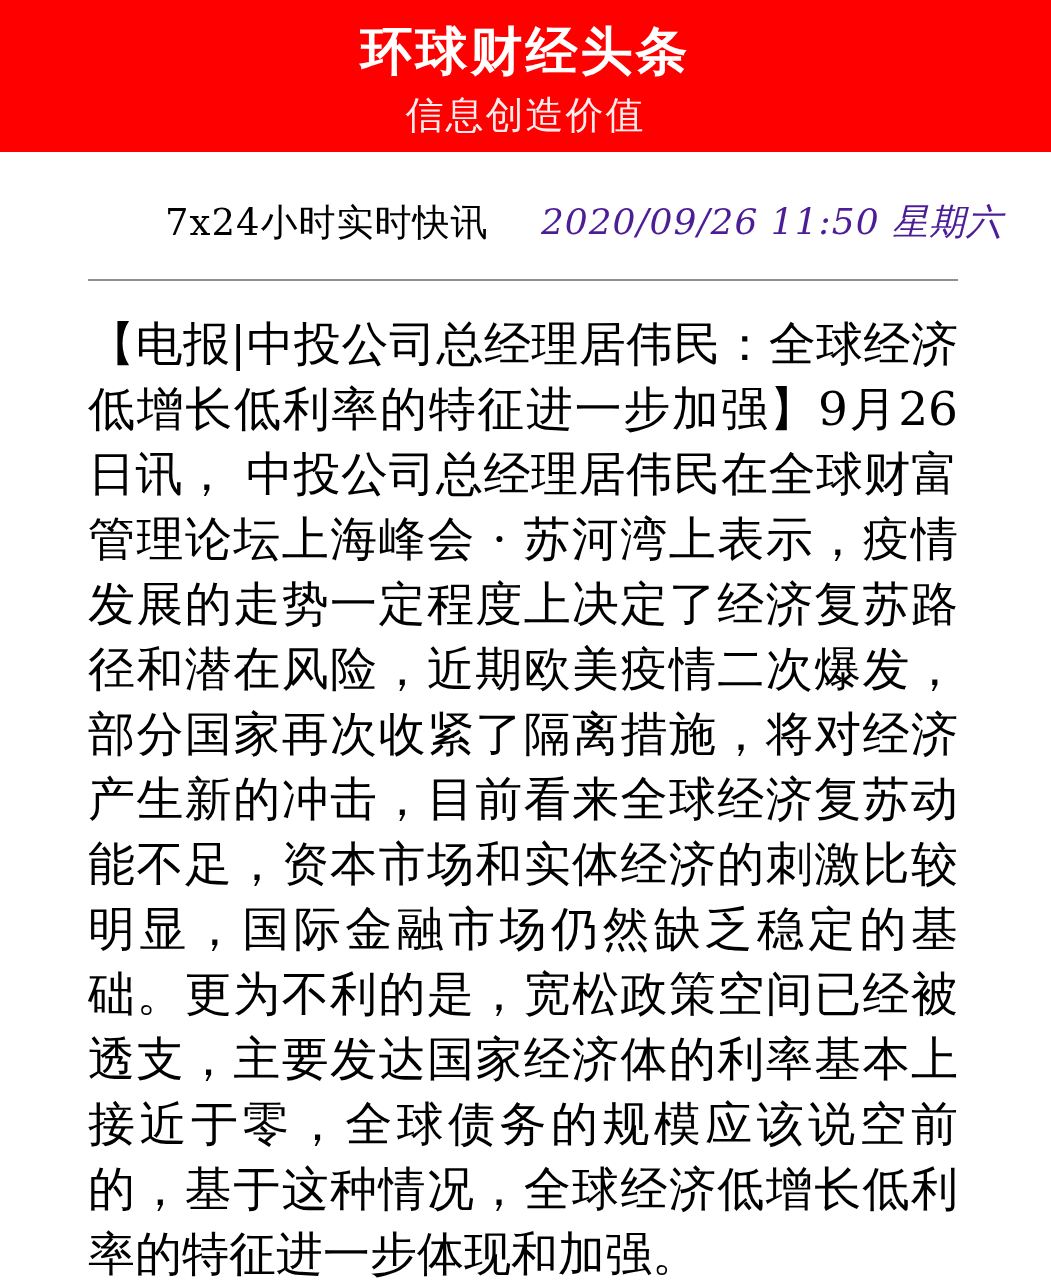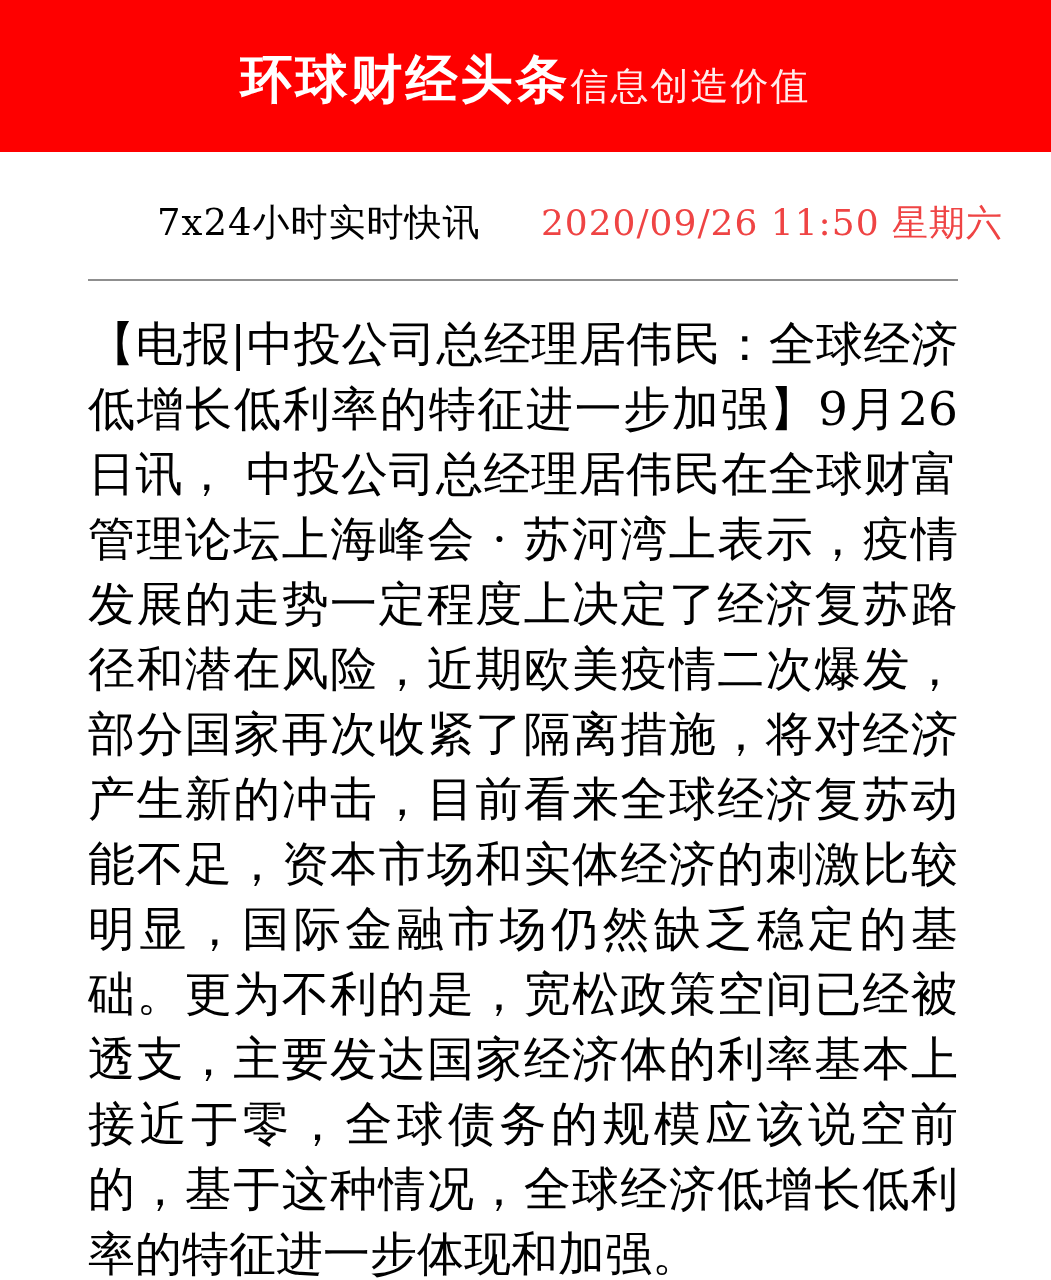--- a/index.html
+++ b/index.html
@@ -15,20 +15,21 @@
     width: 1051px;
     height: 1280px;
     background: #ffffff;
     position: relative;
   }
   .banner {
     width: 100%;
     height: 152px;
     background: #fe0000;
     display: flex;
+    flex-direction: column;
     align-items: center;
     justify-content: center;
     box-sizing: border-box;
     padding-top: 6px;
   }
   .banner-title {
     color: #ffffff;
     font-size: 52px;
     font-weight: bold;
     letter-spacing: 3px;
@@ -37,36 +38,38 @@
   .banner-subtitle {
     color: rgba(255,255,255,0.92);
     font-size: 38px;
     letter-spacing: 2px;
     margin-top: 16px;
     line-height: 1.05;
   }
   .meta-row {
     display: flex;
     justify-content: space-between;
-    align-items: flex-end;
+    align-items: flex-start;
     box-sizing: border-box;
     padding: 0 48px 0 157px;
     margin-top: 46px;
+    margin-left: 8px;
   }
   .channel {
     color: #000000;
     font-size: 37px;
     letter-spacing: 1px;
     white-space: nowrap;
   }
   .timestamp {
-    color: #ef4444;
+    color: #4c1d95;
     font-size: 36px;
     letter-spacing: 1px;
     white-space: nowrap;
+    font-style: italic;
   }
   .divider {
     border: none;
     border-top: 2px solid #8f8f8f;
     margin: 31px 93px 0 88px;
   }
   .article {
     margin: 30px 93px 0 88px;
     color: #000000;
     font-size: 47px;

